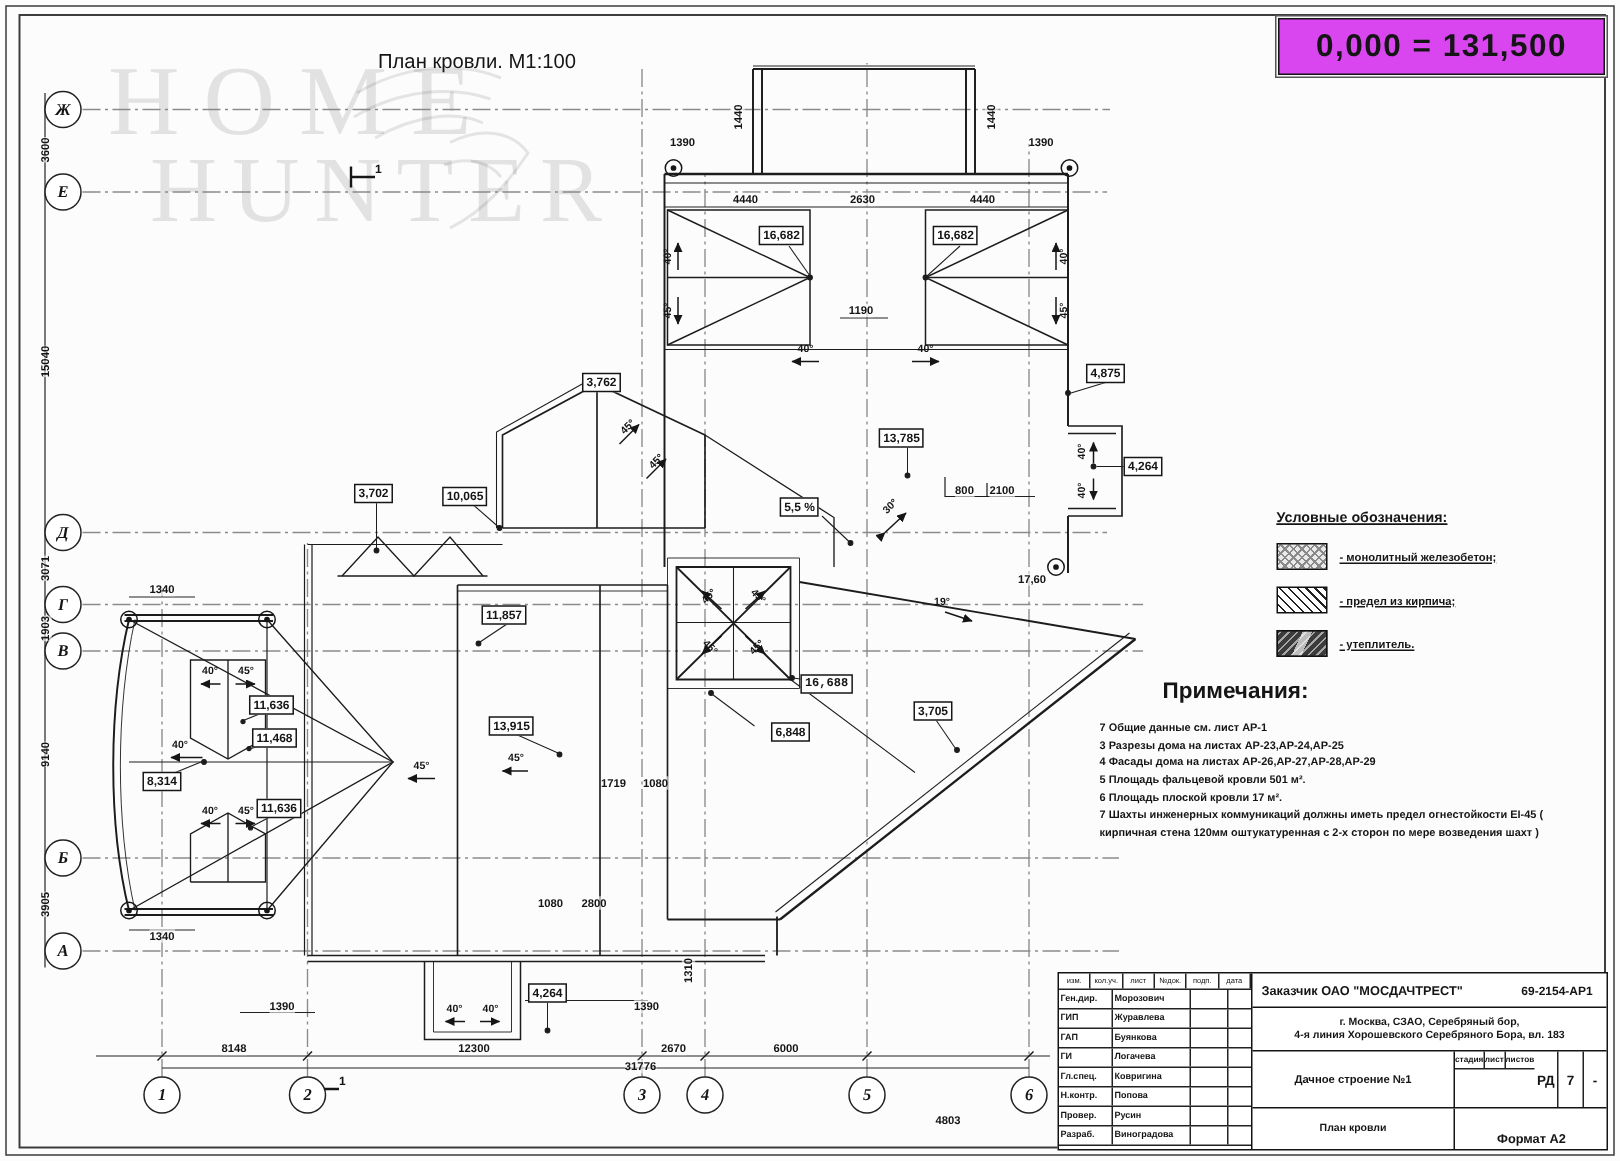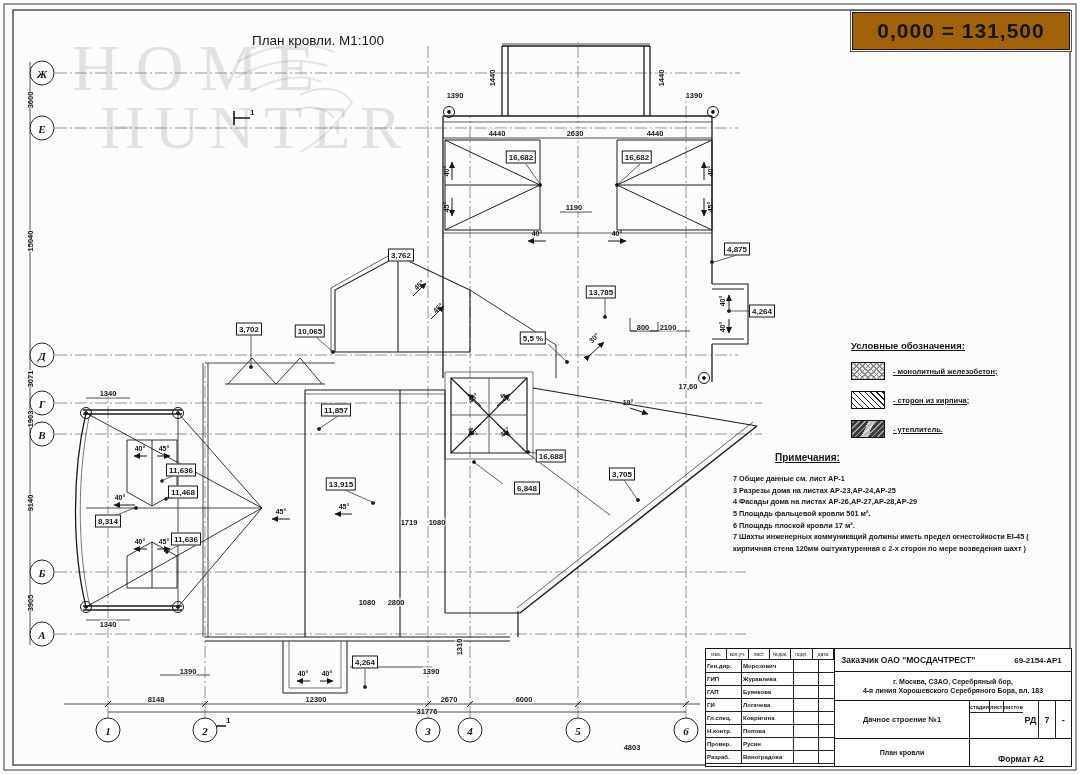--- a/index.html
+++ b/index.html
@@ -6,21 +6,21 @@
   .page{position:relative;width:1080px;height:774px;background:#fcfcfc;
         font-family:"Liberation Sans","DejaVu Sans",sans-serif;color:#151515;overflow:hidden;}
   svg{position:absolute;left:0;top:0;}
   .wm{position:absolute;left:72px;top:38px;font-family:"Liberation Serif","DejaVu Serif",serif;
       color:rgba(70,70,70,0.14);line-height:0.92;font-weight:400;pointer-events:none;}
   .wm .l1{font-size:66px;letter-spacing:16px;}
   .wm .l2{font-size:62px;letter-spacing:10px;margin-left:28px;}
   .drawing-title{position:absolute;left:252px;top:33px;font-size:13.5px;font-weight:normal;}
   .elevref{position:absolute;left:852px;top:12px;width:216px;height:36px;border:1.6px solid #141414;
            box-shadow:0 0 0 1px #f8f8f8,0 0 0 2px #555;display:flex;align-items:center;justify-content:center;
-           font-size:21px;font-weight:bold;letter-spacing:1px;background:#a16207;}
+           font-size:21px;font-weight:bold;letter-spacing:1px;background:#d946ef;}
   .bubble{position:absolute;width:23px;height:23px;border:1.3px solid #222;border-radius:50%;background:#fff;
           display:flex;align-items:center;justify-content:center;font-size:11px;font-weight:bold;
           font-style:italic;transform:translate(-50%,-50%);font-family:"Liberation Serif",serif;}
   .elev{position:absolute;border:1px solid #161616;background:#fff;font-size:8px;font-weight:bold;
         padding:0 2px;line-height:11px;transform:translate(-50%,-50%);white-space:nowrap;z-index:5;}
   .dim{position:absolute;font-size:7.5px;font-weight:bold;transform:translate(-50%,-50%);
        white-space:nowrap;z-index:4;background:rgba(252,252,252,.6);}
   .slope{position:absolute;font-size:7px;font-weight:bold;transform:translate(-50%,-50%);white-space:nowrap;z-index:4;}
   .legend{position:absolute;left:851px;top:340px;width:205px;text-decoration:underline;}
   .legend .lg-title{font-size:9.5px;font-weight:bold;text-decoration:underline;margin-bottom:8px;}
@@ -29,21 +29,21 @@
   .sw-concrete{background-color:#e9e9e9;background-image:
      repeating-linear-gradient(45deg,#8a8a8a 0 1px,transparent 1px 4px),
      repeating-linear-gradient(-45deg,#8a8a8a 0 1px,transparent 1px 4px);}
   .sw-brick{background-color:#fff;background-image:
      repeating-linear-gradient(45deg,transparent 0 3px,#222 3px 4.2px);}
   .sw-insul{background-color:#3c3c3c;background-image:
      repeating-linear-gradient(-45deg,rgba(255,255,255,.55) 0 1px,transparent 1px 4px),
      linear-gradient(115deg,transparent 42%,#bdbdbd 42% 58%,transparent 58%);}
   .lg-label{font-size:7.5px;font-weight:bold;}
   .notes{position:absolute;left:733px;top:452px;width:305px;}
-  .notes .nt-title{font-size:10px;font-weight:bold;text-decoration:underline;margin-left:42px;margin-bottom:10px;}
+  .notes .nt-title{font-size:15px;font-weight:bold;margin-left:42px;margin-bottom:10px;}
   .nt-item{font-size:7.3px;font-weight:bold;line-height:1.6;}
   .tblock{position:absolute;left:705px;top:648px;width:365px;height:117px;border:1.6px solid #141414;
           display:flex;background:#fff;z-index:6;}
   .tb-left{width:128px;border-right:1.4px solid #141414;display:flex;flex-direction:column;position:relative;}
   .tb-sighead{display:flex;height:10px;border-bottom:.8px solid #222;}
   .tb-sighead span{font-size:5px;border-right:.8px solid #222;flex:1;overflow:hidden;
                    display:flex;align-items:center;justify-content:center;white-space:nowrap;}
   .sigrow{display:flex;height:12.05px;border-bottom:.8px solid #222;}
   .sigrow span{font-size:6px;font-weight:bold;overflow:hidden;white-space:nowrap;display:flex;align-items:center;}
   .sigrow .c1{width:34px;border-right:.8px solid #222;padding-left:1px;}
@@ -337,21 +337,21 @@
 
   <div class="legend">
     <div class="lg-title">Условные обозначения:</div>
     <div id="legend-items">
         <div class="lg-item">
           <div class="lg-sw sw-concrete"></div>
           <span class="lg-label">- монолитный железобетон;</span>
         </div>
         <div class="lg-item">
           <div class="lg-sw sw-brick"></div>
-          <span class="lg-label">- сторон из кирпича;</span>
+          <span class="lg-label">- предел из кирпича;</span>
         </div>
         <div class="lg-item">
           <div class="lg-sw sw-insul"></div>
           <span class="lg-label">- утеплитель.</span>
         </div>
       </div>
   </div>
 
   <div class="notes">
     <div class="nt-title">Примечания:</div>
@@ -474,21 +474,21 @@
     <span class="elev" style="left: 521px; top: 157px;">16,682</span>
     <span class="elev" style="left: 637px; top: 157px;">16,682</span>
     <span class="elev" style="left: 601px; top: 292px;">13,785</span>
     <span class="elev" style="left: 737px; top: 249px;">4,875</span>
     <span class="elev" style="left: 762px; top: 311px;">4,264</span>
     <span class="elev" style="left: 401px; top: 255px;">3,762</span>
     <span class="elev" style="left: 249px; top: 329px;">3,702</span>
     <span class="elev" style="left: 310px; top: 331px;">10,065</span>
     <span class="elev" style="left: 533px; top: 338px;">5,5 %</span>
     <span class="elev" style="left: 336px; top: 410px;">11,857</span>
-    <span class="elev" style="left: 551px; top: 456px;">16,688</span>
+    <span class="elev" style="left: 551px; top: 456px; font-family: Liberation Mono, monospace;">16,688</span>
     <span class="elev" style="left: 505px; top: 488px; margin-left: 22px;">6,848</span>
     <span class="elev" style="left: 622px; top: 474px;">3,705</span>
     <span class="elev" style="left: 341px; top: 484px;">13,915</span>
     <span class="elev" style="left: 108px; top: 521px;">8,314</span>
     <span class="elev" style="left: 181px; top: 470px;">11,636</span>
     <span class="elev" style="left: 183px; top: 492px;">11,468</span>
     <span class="elev" style="left: 186px; top: 539px;">11,636</span>
     <span class="elev" style="left: 365px; top: 662px;">4,264</span>
     <span class="dim" style="left: 497px; top: 133px;">4440</span>
     <span class="dim" style="left: 575px; top: 133px;">2630</span>

